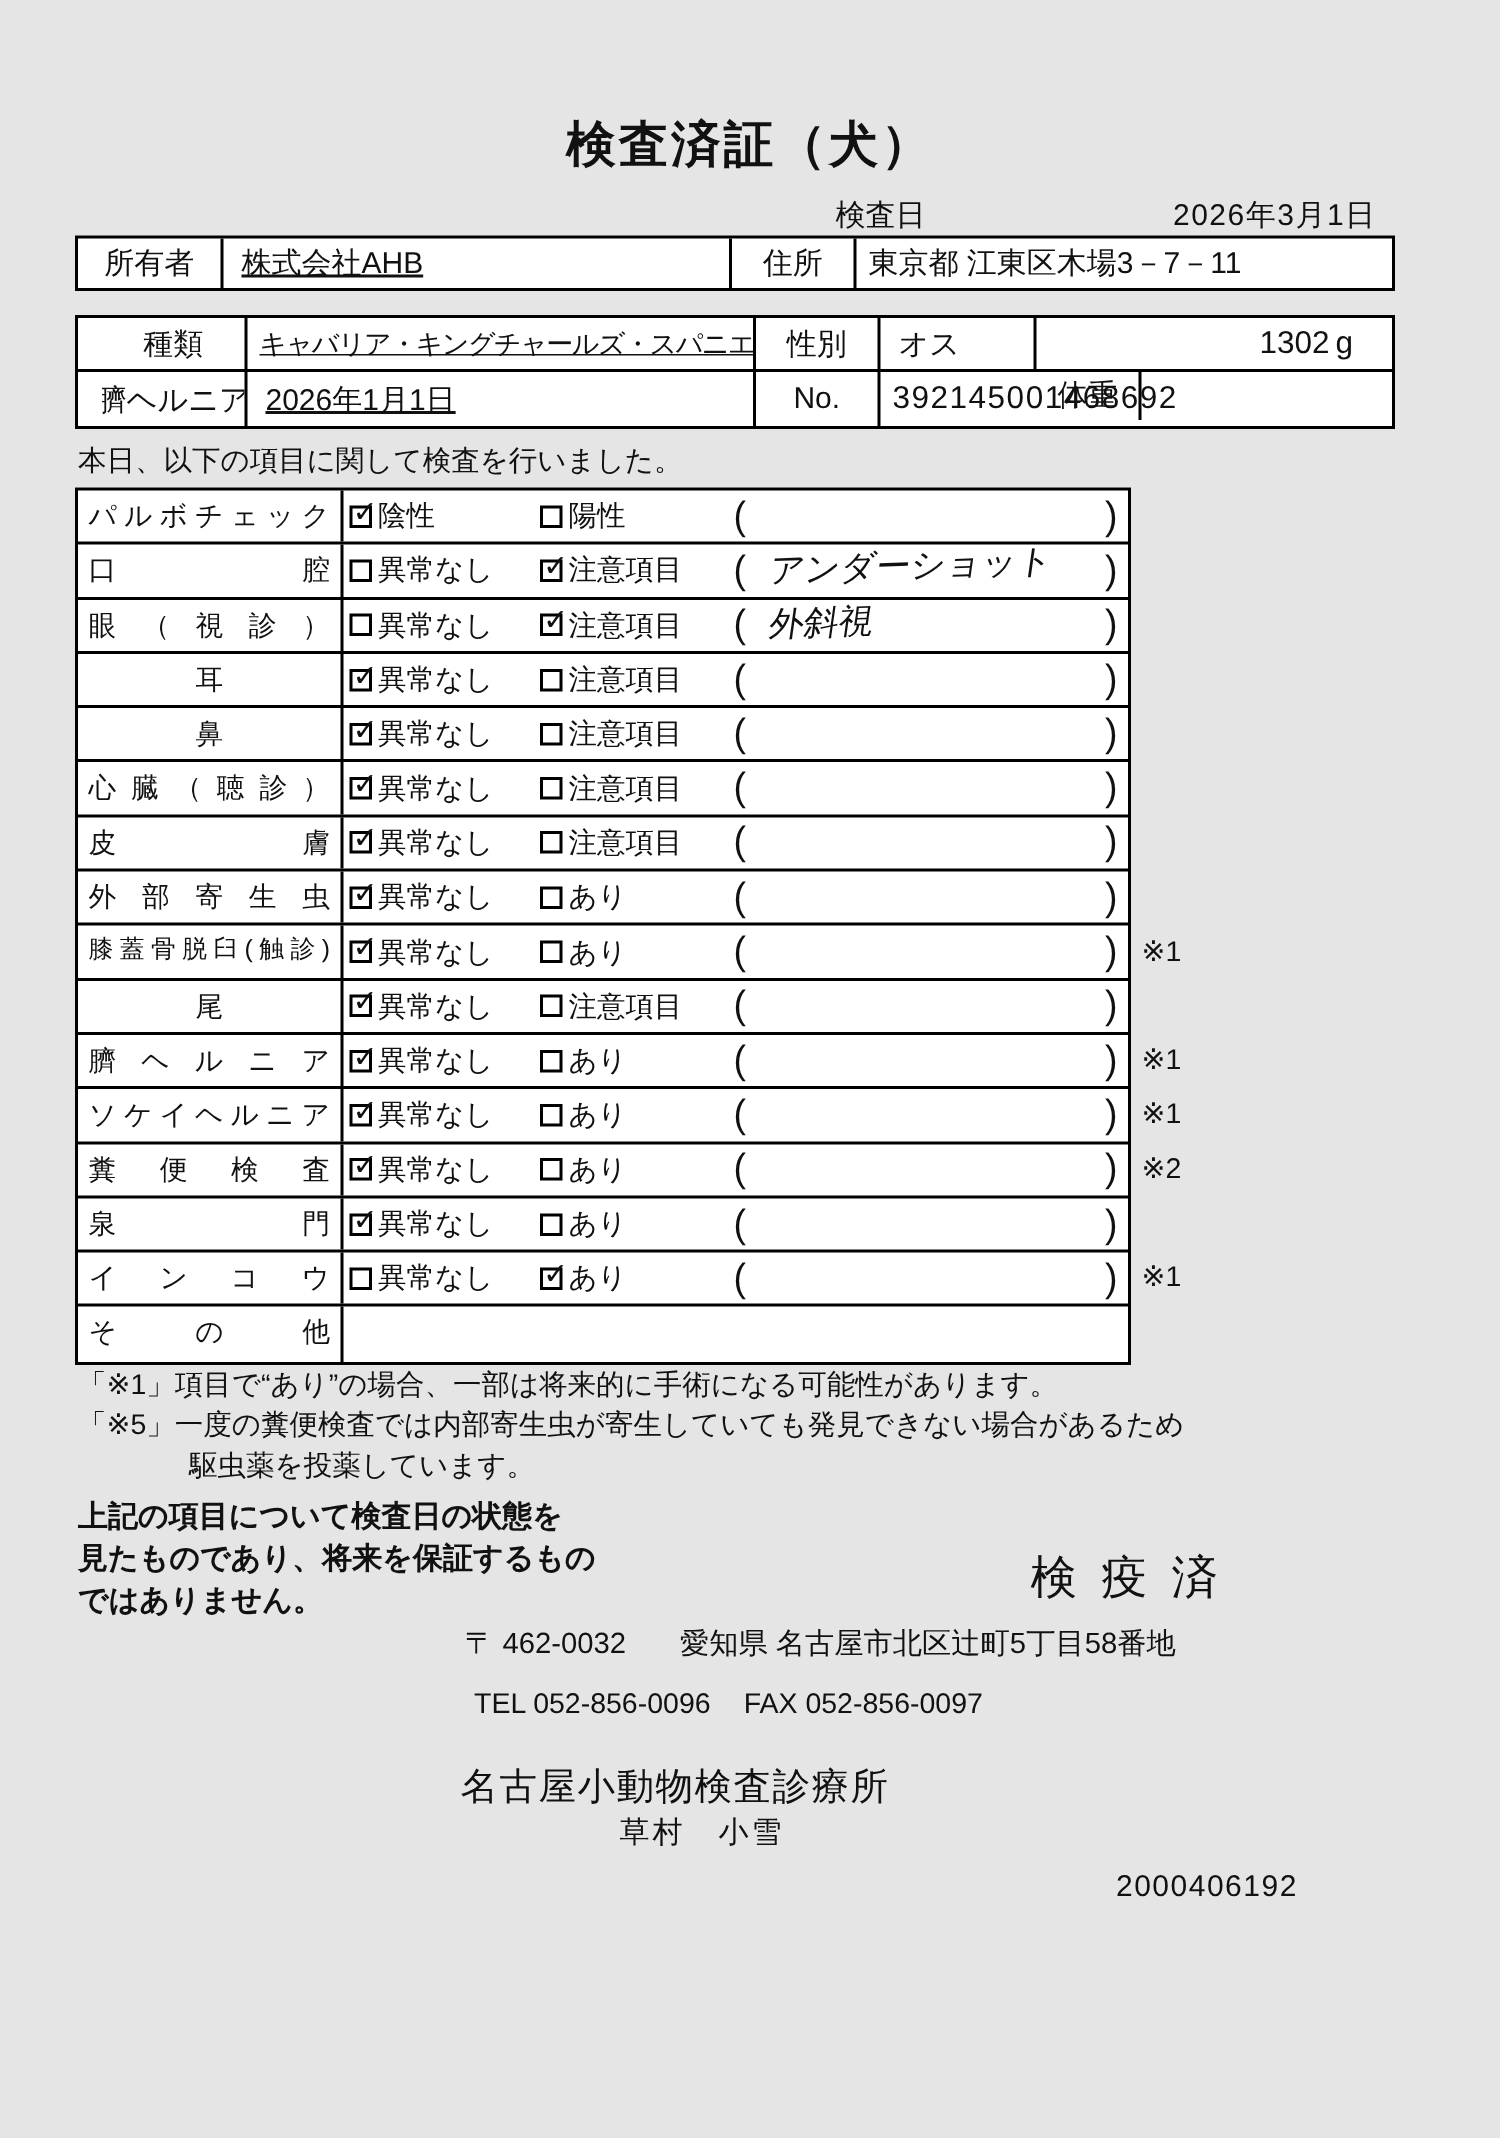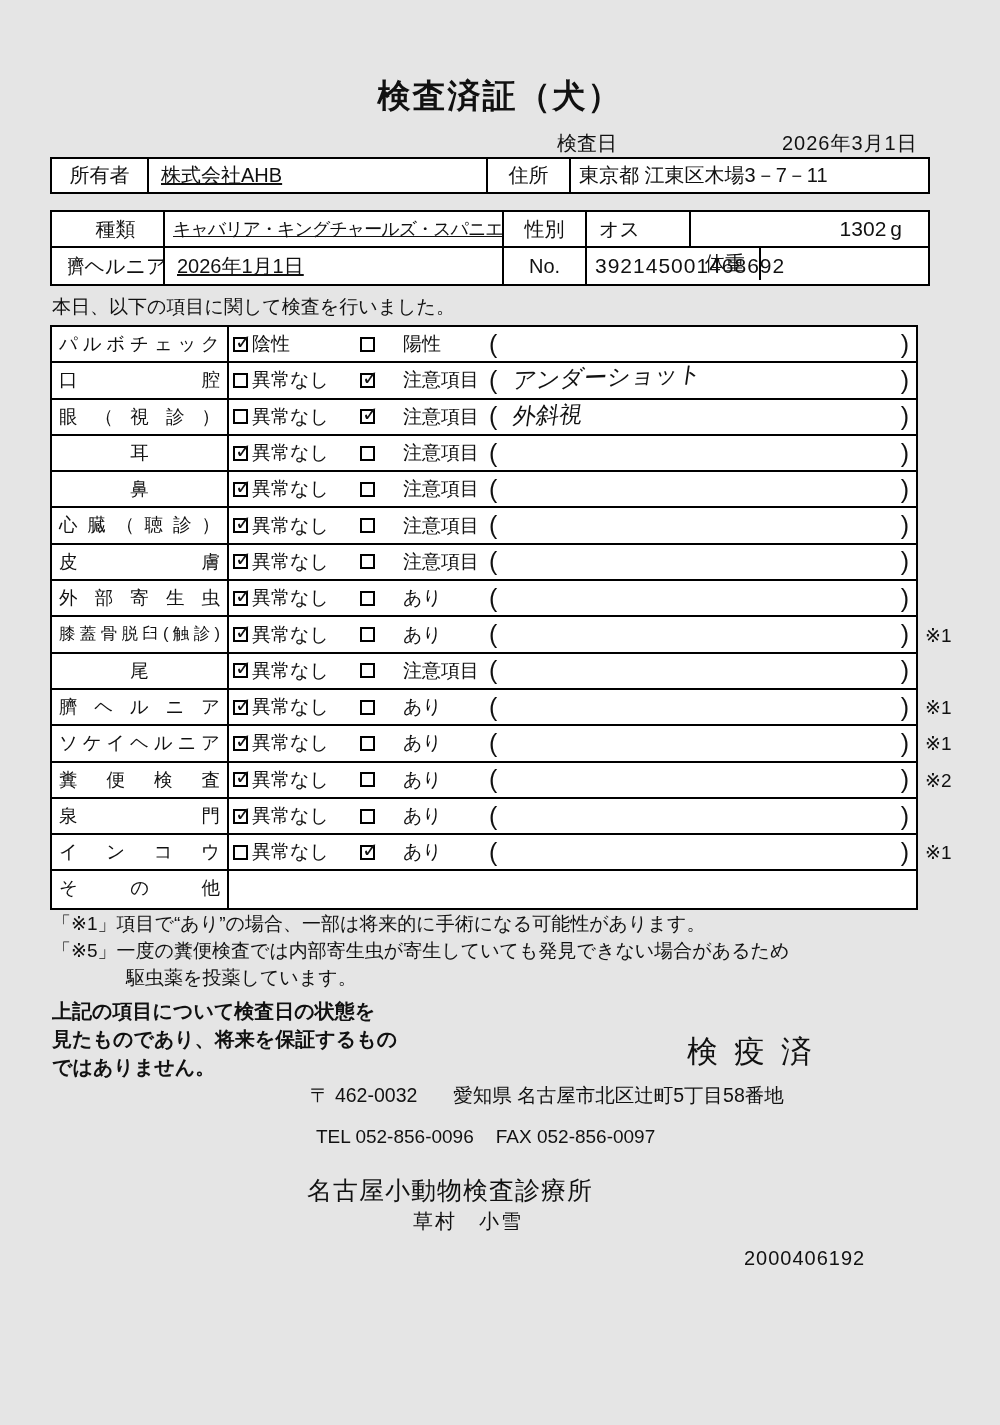--- a/index.html
+++ b/index.html
@@ -31,32 +31,32 @@
   .w-weight-lbl { width: 70px; flex: none; margin-top: 34px; }
   .flex1 { flex: 1; }
   .cell.val.addr { padding-left: 8px; }
   .cell.val.breed { padding-left: 8px; font-size: 18px; letter-spacing: -1px; }
   .cell.val.weight { justify-content: flex-end; padding-right: 26px; gap: 4px; font-size: 21px; }
   .cell.val.num { padding-left: 8px; font-size: 21px; letter-spacing: 1px; }
 
   .intro { position: absolute; left: 52px; top: 294px; font-size: 19px; }
 
   
-  .check-table { position: absolute; left: 50px; top: 325px; width: 868px; border: 2px solid #000; background: #fff; }
+  .check-table { position: absolute; left: 50px; top: 325px; width: 704px; border: 2px solid #000; background: #fff; }
   .crow { position: relative; display: flex; height: 36.3px; border-bottom: 2px solid #000; }
   .crow:last-child { border-bottom: none; }
   .crow-label { width: 177px; flex: none; border-right: 2px solid #000; padding: 0 7px;
                 font-size: 18.5px; line-height: 33px; text-align: justify; text-align-last: justify;
                 white-space: nowrap; overflow: hidden; }
   .crow-label.single { text-align-last: center; }
   .crow-label.tight { font-size: 16.5px; }
   .crow-rest { flex: 1; display: flex; align-items: center; }
   .opt { display: flex; align-items: center; flex: none; padding-left: 4px; }
   .opt1 { width: 127px; }
-  .opt2 { width: 133px; gap: 24px; }
+  .opt2 { width: 133px; }
   .cb { position: relative; width: 15px; height: 15px; border: 2px solid #000; flex: none;
         margin-right: 4px; background: #fff; }
   .cb-glyph { position: absolute; left: 0px; top: -7px; font-size: 20px; line-height: 20px; }
   .opt-label { font-size: 19px; white-space: nowrap; }
   .paren-area { flex: 1; display: flex; align-items: center; padding-right: 7px; }
   .paren { font-size: 25px; font-weight: 400; transform: scaleY(1.05); flex: none; }
   .note { flex: 1; margin-left: 16px; font-size: 23px; white-space: nowrap;
           transform: skewX(-10deg) rotate(-2deg); transform-origin: left center; }
   .mark { position: absolute; left: calc(100% + 9px); top: 50%; transform: translateY(-50%);
           font-size: 19px; white-space: nowrap; }

